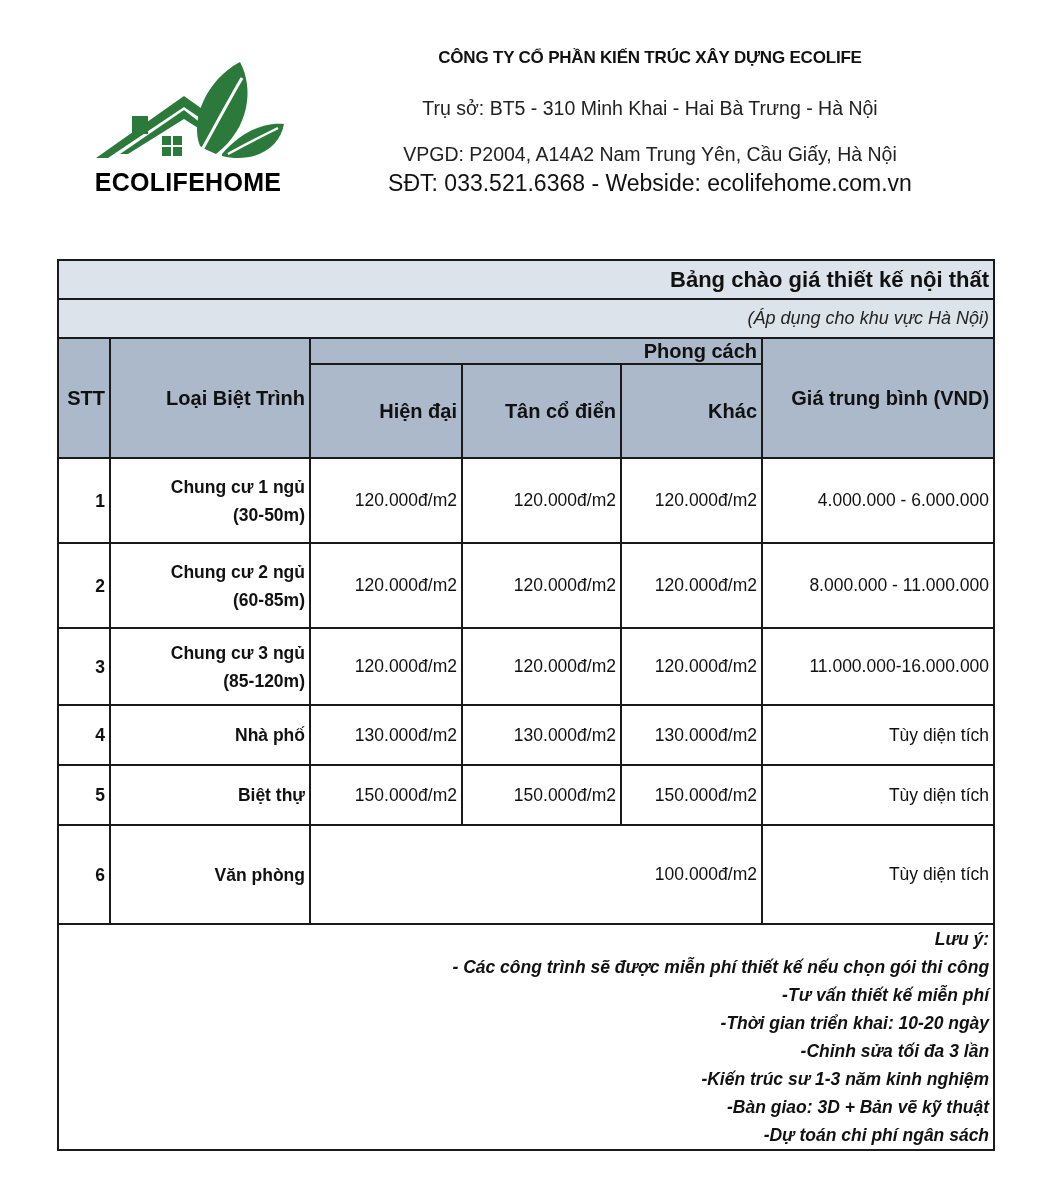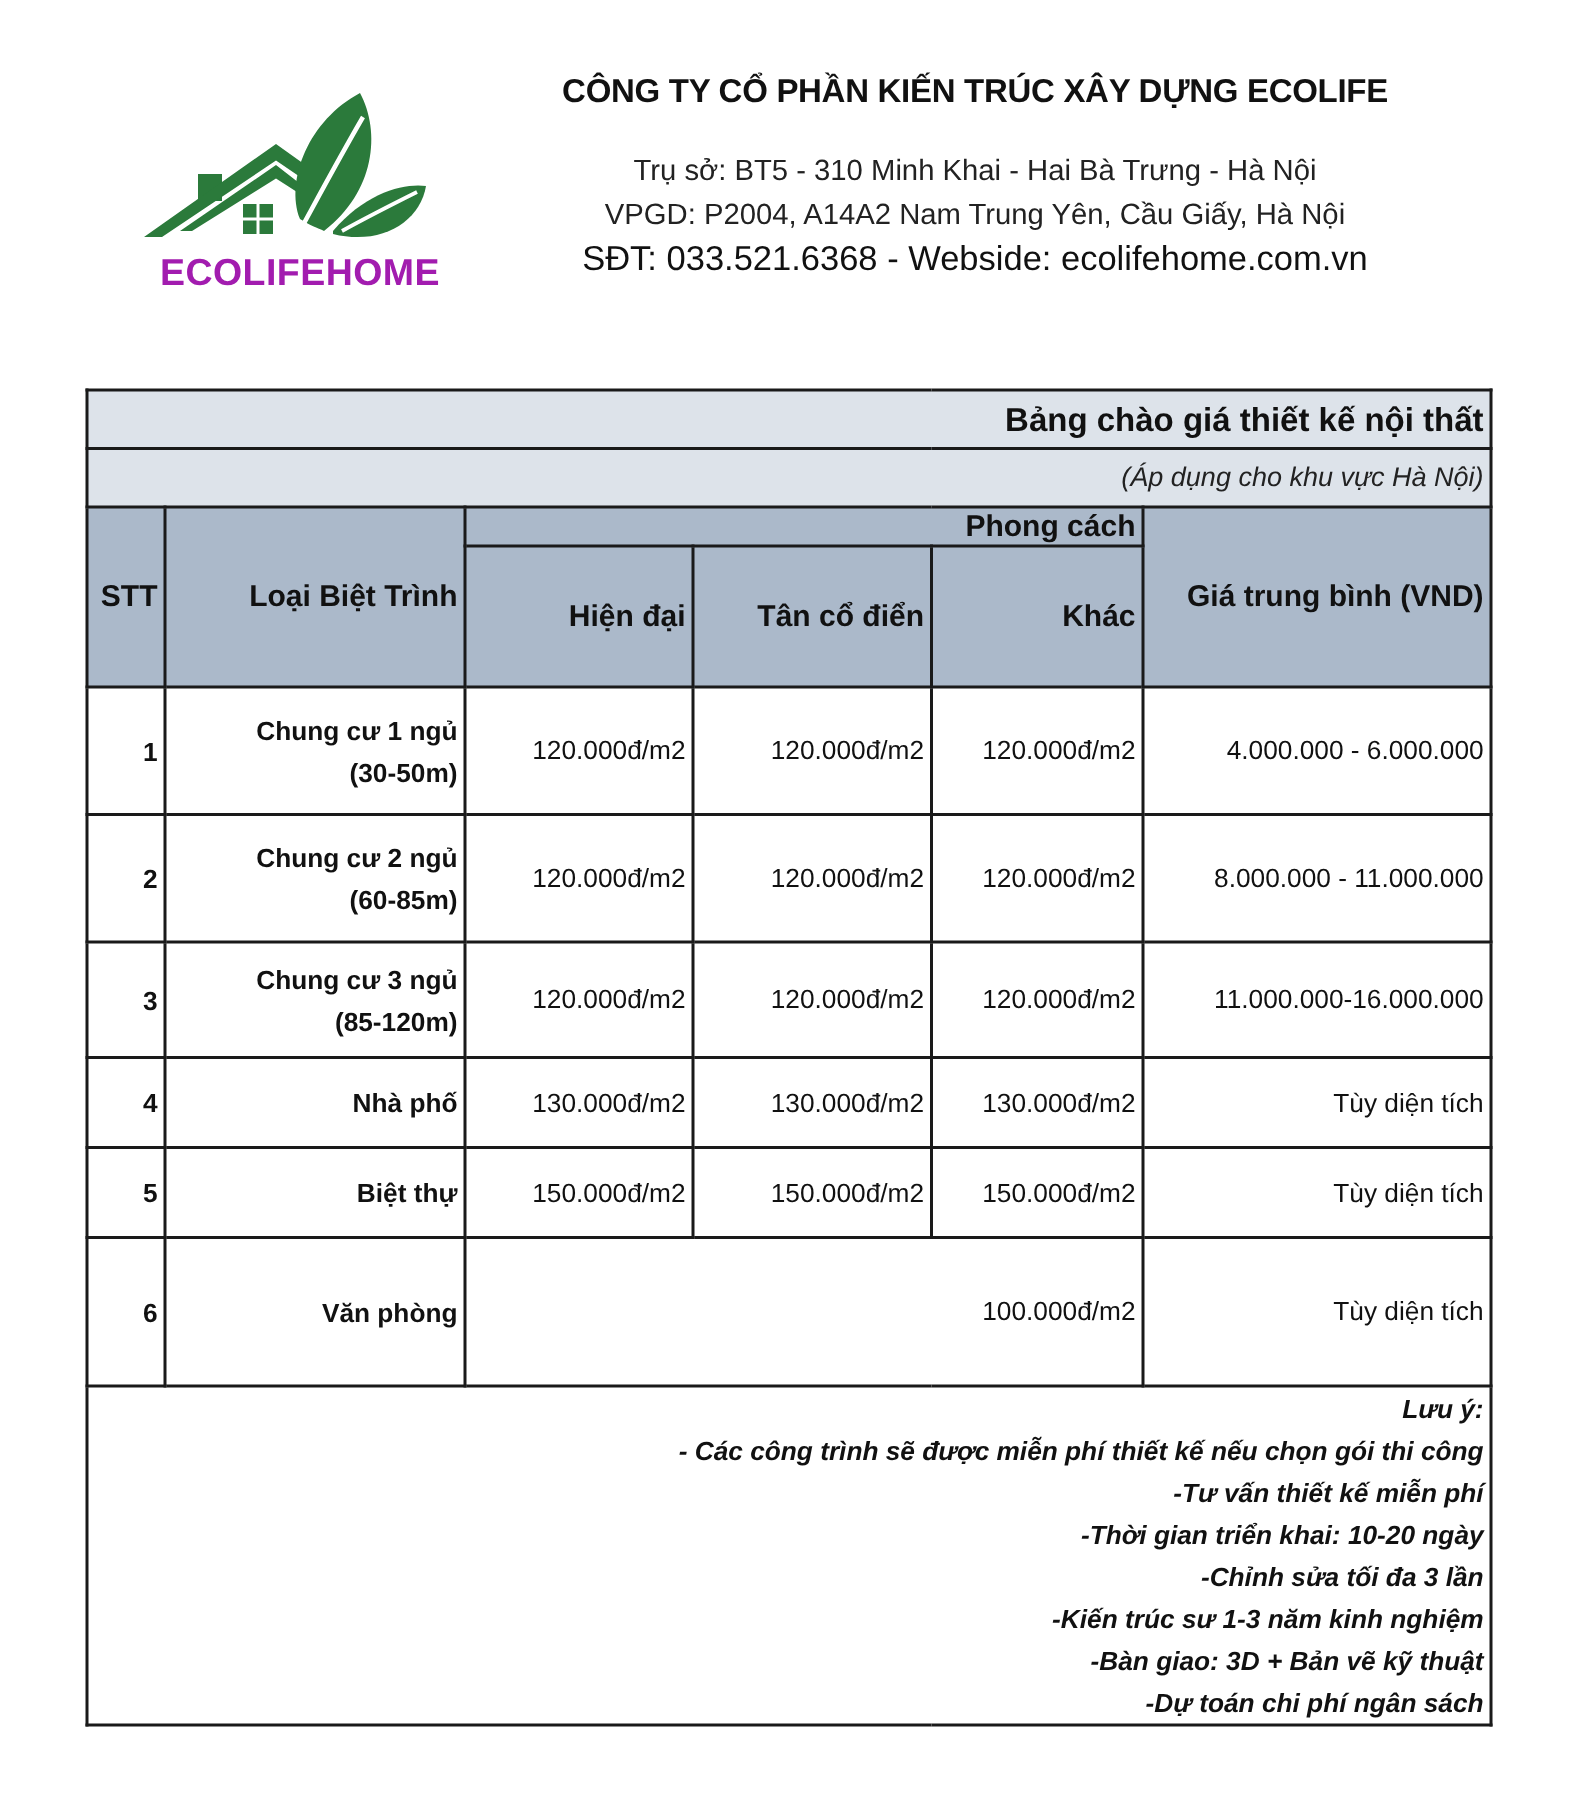--- a/index.html
+++ b/index.html
@@ -3,28 +3,28 @@
 <meta charset="utf-8">
 <style>
   html, body { margin: 0; padding: 0; background: #ffffff; }
   body {
     width: 1051px; height: 1200px; position: relative; overflow: hidden;
     font-family: "Liberation Sans", "DejaVu Sans", sans-serif; color: #111;
   }
   .logo { position: absolute; left: 88px; top: 58px; width: 200px; height: 140px; }
   .logo svg { position: absolute; left: 6px; top: 0; }
   .logo-text {
-    position: absolute; left: 12px; top: 110px; width: 200px; text-align: center;
-    font-weight: bold; font-size: 25px; letter-spacing: 0.3px; color: #a21caf;
+    position: absolute; left: 0; top: 110px; width: 200px; text-align: center;
+    font-weight: bold; font-size: 25px; letter-spacing: 0.3px; color: #000000;
   }
   .company { position: absolute; left: 350px; top: 48px; width: 600px; text-align: center; }
-  .company-name { font-weight: bold; font-size: 22px; letter-spacing: -0.2px; color: #111; }
+  .company-name { font-weight: bold; font-size: 17px; letter-spacing: -0.2px; color: #111; }
   .company-line { font-size: 19.5px; color: #222; margin-top: 0; }
   .company-line.addr1 { margin-top: 29px; }
-  .company-line.addr2 { margin-top: 6px; }
+  .company-line.addr2 { margin-top: 23px; }
   .company-line.phone { font-size: 23px; margin-top: 4px; color: #111; }
 
   table.price {
     position: absolute; left: 57px; top: 259px; width: 936px;
     border-collapse: collapse; table-layout: fixed;
     font-size: 17.5px;
   }
   table.price td, table.price th {
     border: 2px solid #1a1a1a; text-align: right; vertical-align: middle;
     padding: 0 4px;

